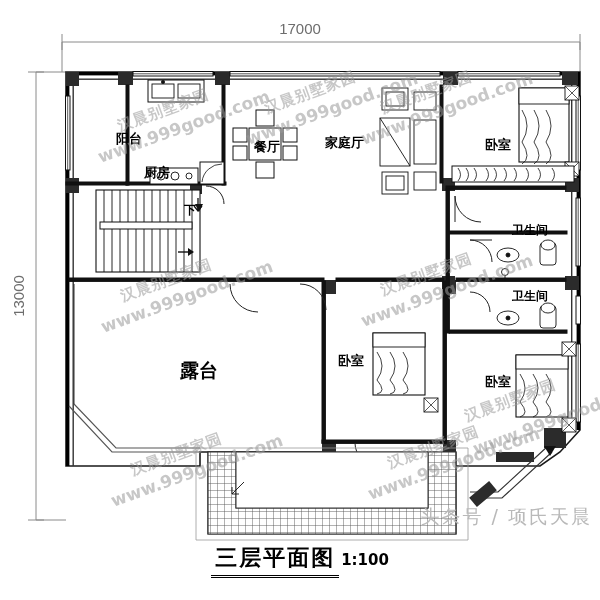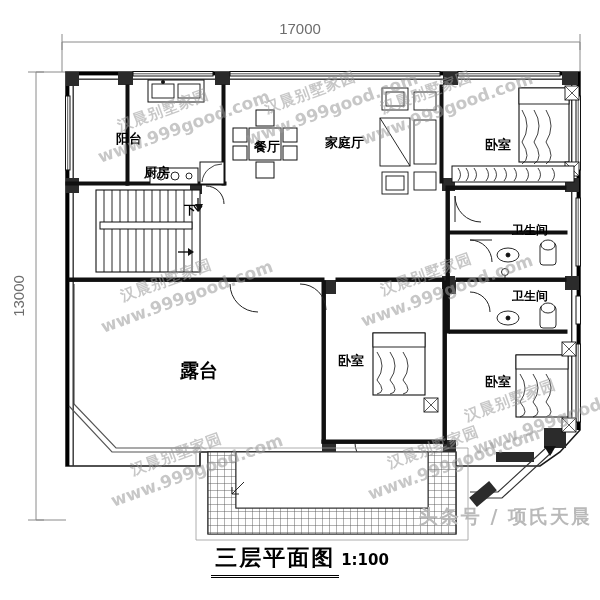--- a/index.html
+++ b/index.html
@@ -40,21 +40,21 @@
   #title-wrap{
     position:absolute;left:0;top:543px;width:600px;text-align:center;
   }
   #plan-title{
     font-size:22px;font-weight:700;letter-spacing:2px;
     display:inline-block;border-bottom:3px double #000;padding:0 4px 2px 4px;
   }
   #plan-scale{font-size:15px;font-weight:700;letter-spacing:0px;margin-left:2px;}
   #credit{
     position:absolute;right:8px;bottom:6px;
-    font-size:19px;font-weight:700;color:#b9b9b9;letter-spacing:2px;
+    font-size:19px;font-weight:400;color:#b9b9b9;letter-spacing:2px;
     white-space:nowrap;
   }
 </style>
 </head>
 <body>
 
 <div id="stage">
 
   <svg width="600" height="600" viewBox="0 0 600 600">
     <defs>

